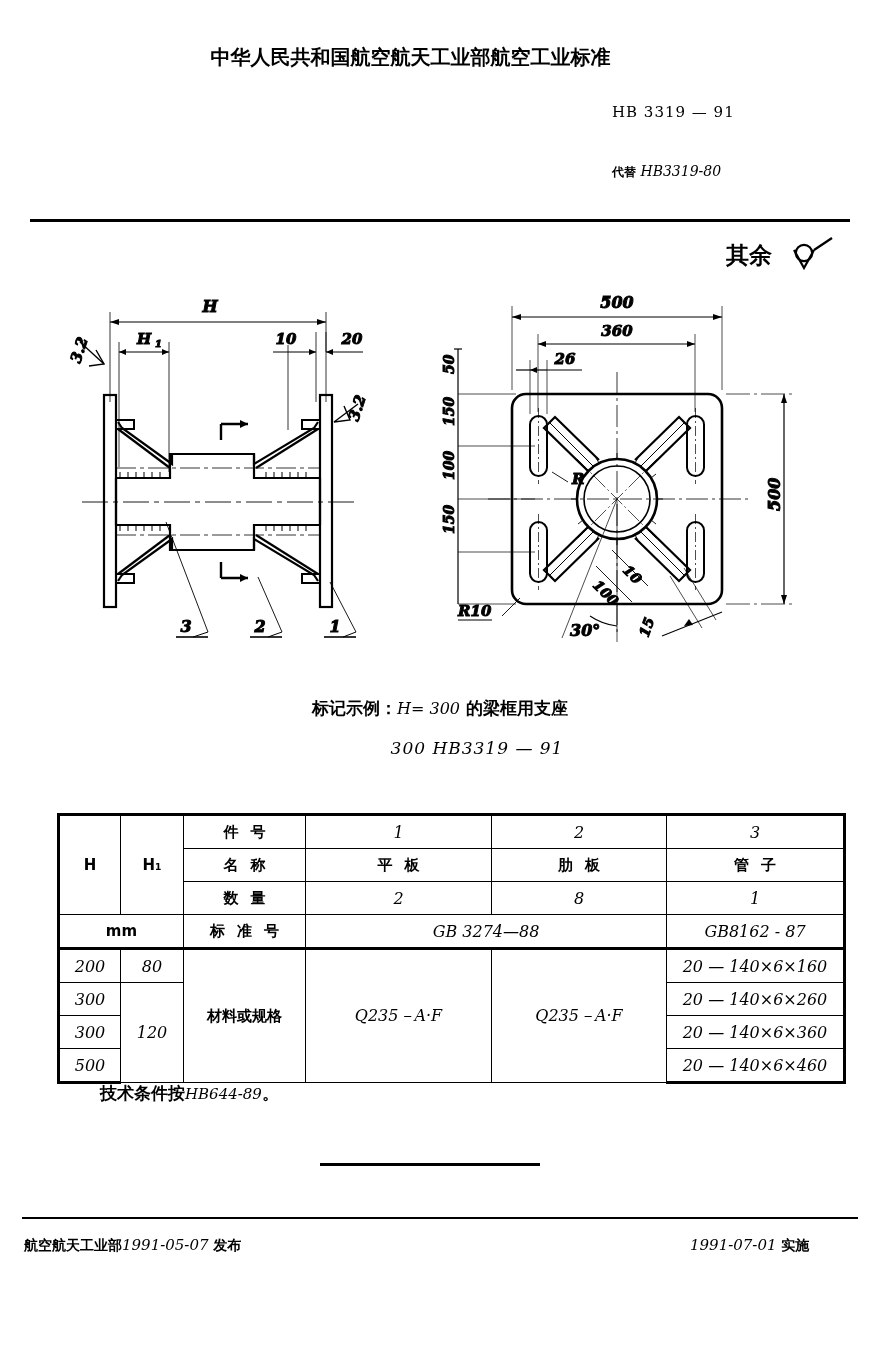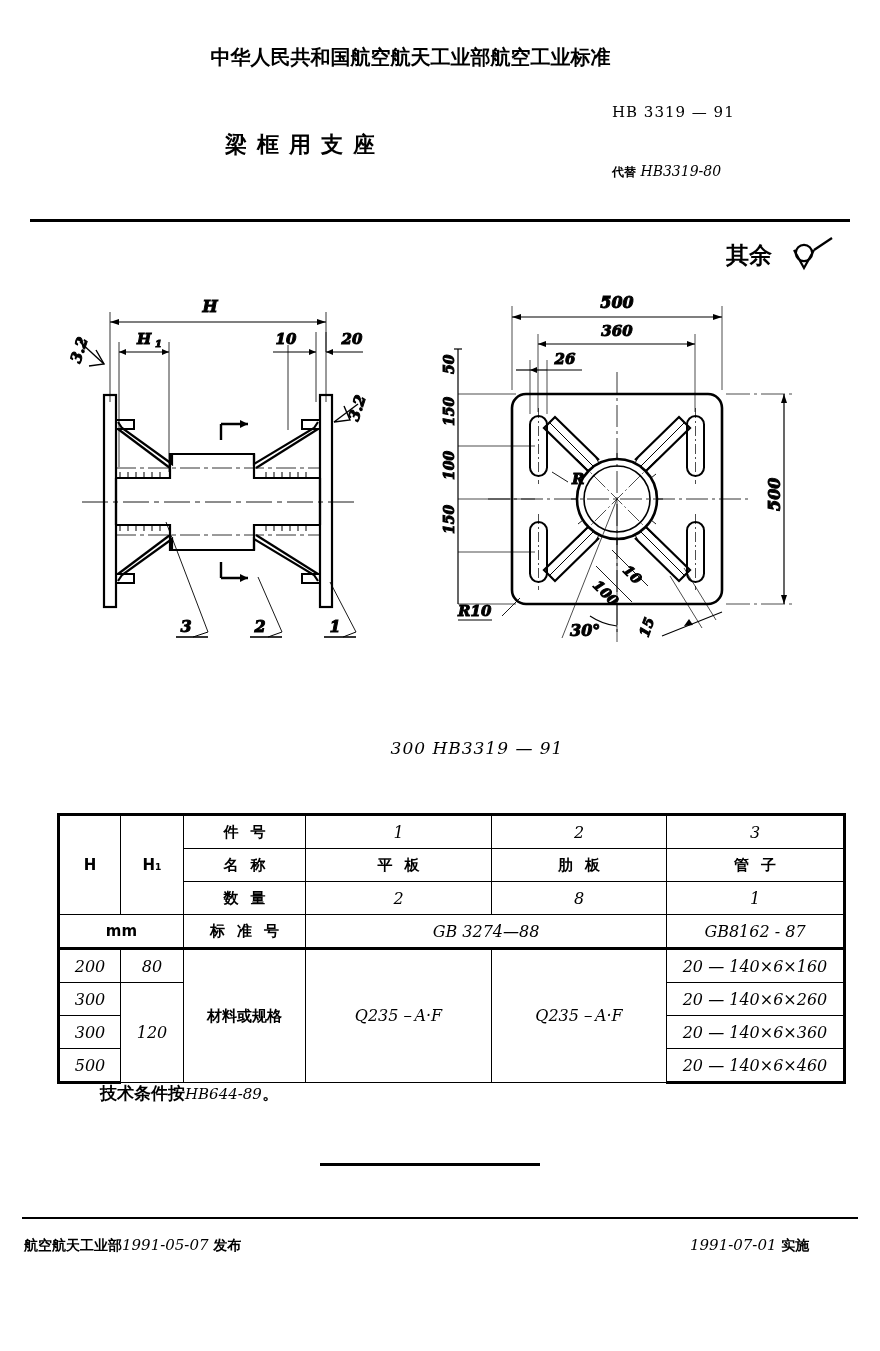--- a/index.html
+++ b/index.html
@@ -175,21 +175,20 @@
     font-weight: bold;
   }
 </style>
 </head>
 <body>
 
 <div class="page">
 
   <div class="doc-title">中华人民共和国航空航天工业部航空工业标准</div>
 
-  <div class="subject-title">梁框用支座</div>
 
   <div class="std-no">HB  3319 — 91</div>
 
   <div class="replaces">
     <span class="cn">代替</span>
     <span>HB3319-80</span>
   </div>
 
   <div class="rule-top"></div>
 
@@ -445,20 +444,24 @@
 
         <line x1="230" y1="290" x2="262" y2="342" stroke-width="0.7"></line>
         <line x1="244" y1="282" x2="276" y2="334" stroke-width="0.7"></line>
         <line x1="222" y1="350" x2="282" y2="326" stroke-width="1.1"></line>
         <path d="M244,340 l9,-1 -4,-6 z" fill="#000" stroke="none"></path>
         <text x="208" y="352" font-size="14" fill="#000" transform="rotate(-70 208 352)">15</text>
       </g>
     </svg>
   </div>
 
+  <div class="mark-ex-1">
+    <span>标记示例：</span><span class="mono">H= 300</span>
+    <span>的梁框用支座</span>
+  </div>
   <div class="mark-ex-2">300   HB3319 — 91</div>
 
   <table class="parts-table">
     <colgroup>
       <col style="width:62px">
         <col style="width:63px">
         <col style="width:122px">
       <col style="width:186px">
         <col style="width:175px">
         <col style="width:178px">

